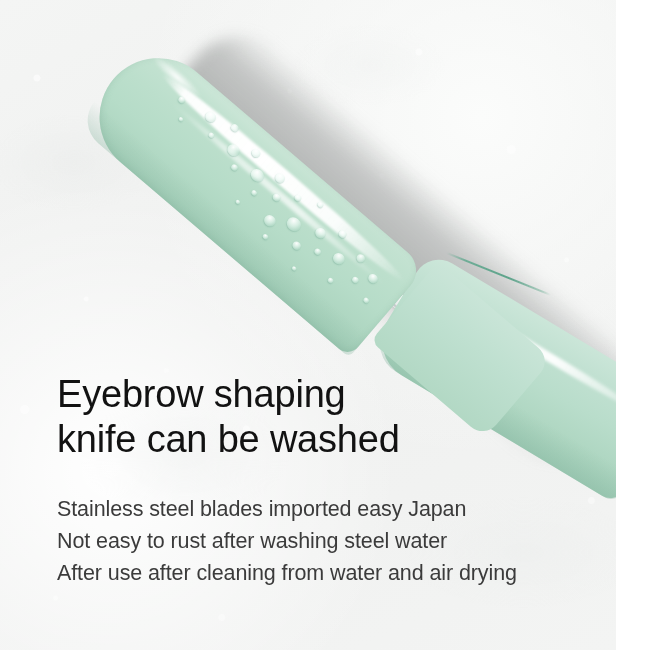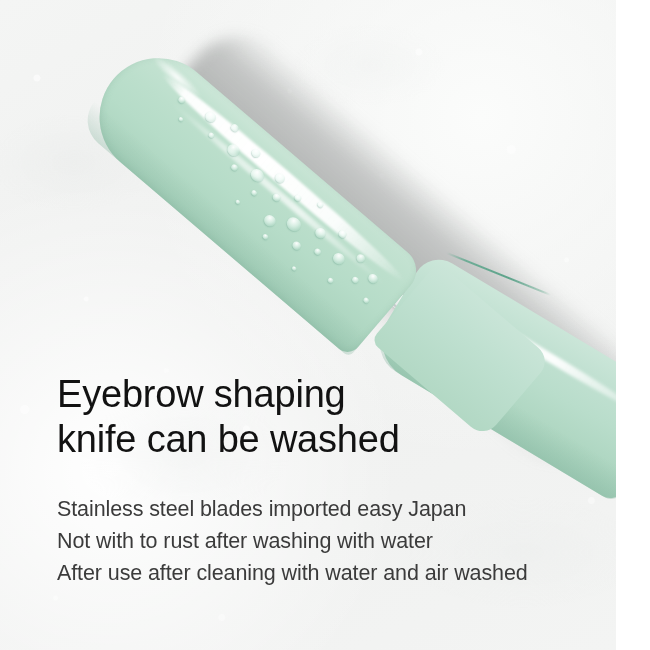--- a/index.html
+++ b/index.html
@@ -410,18 +410,18 @@
         </div>
     </div>
 
   </div>
 
   <div class="copy">
     <h1 class="headline">Eyebrow shaping
 knife can be washed</h1>
     <ul class="bullets">
       <li>Stainless steel blades imported easy Japan</li>
-      <li>Not with to rust after washing with water</li>
-      <li>After use after cleaning with water and air washed</li>
+      <li>Not easy to rust after washing steel water</li>
+      <li>After use after cleaning from water and air drying</li>
     </ul>
   </div>
 
 </div>
 
 </body></html>

